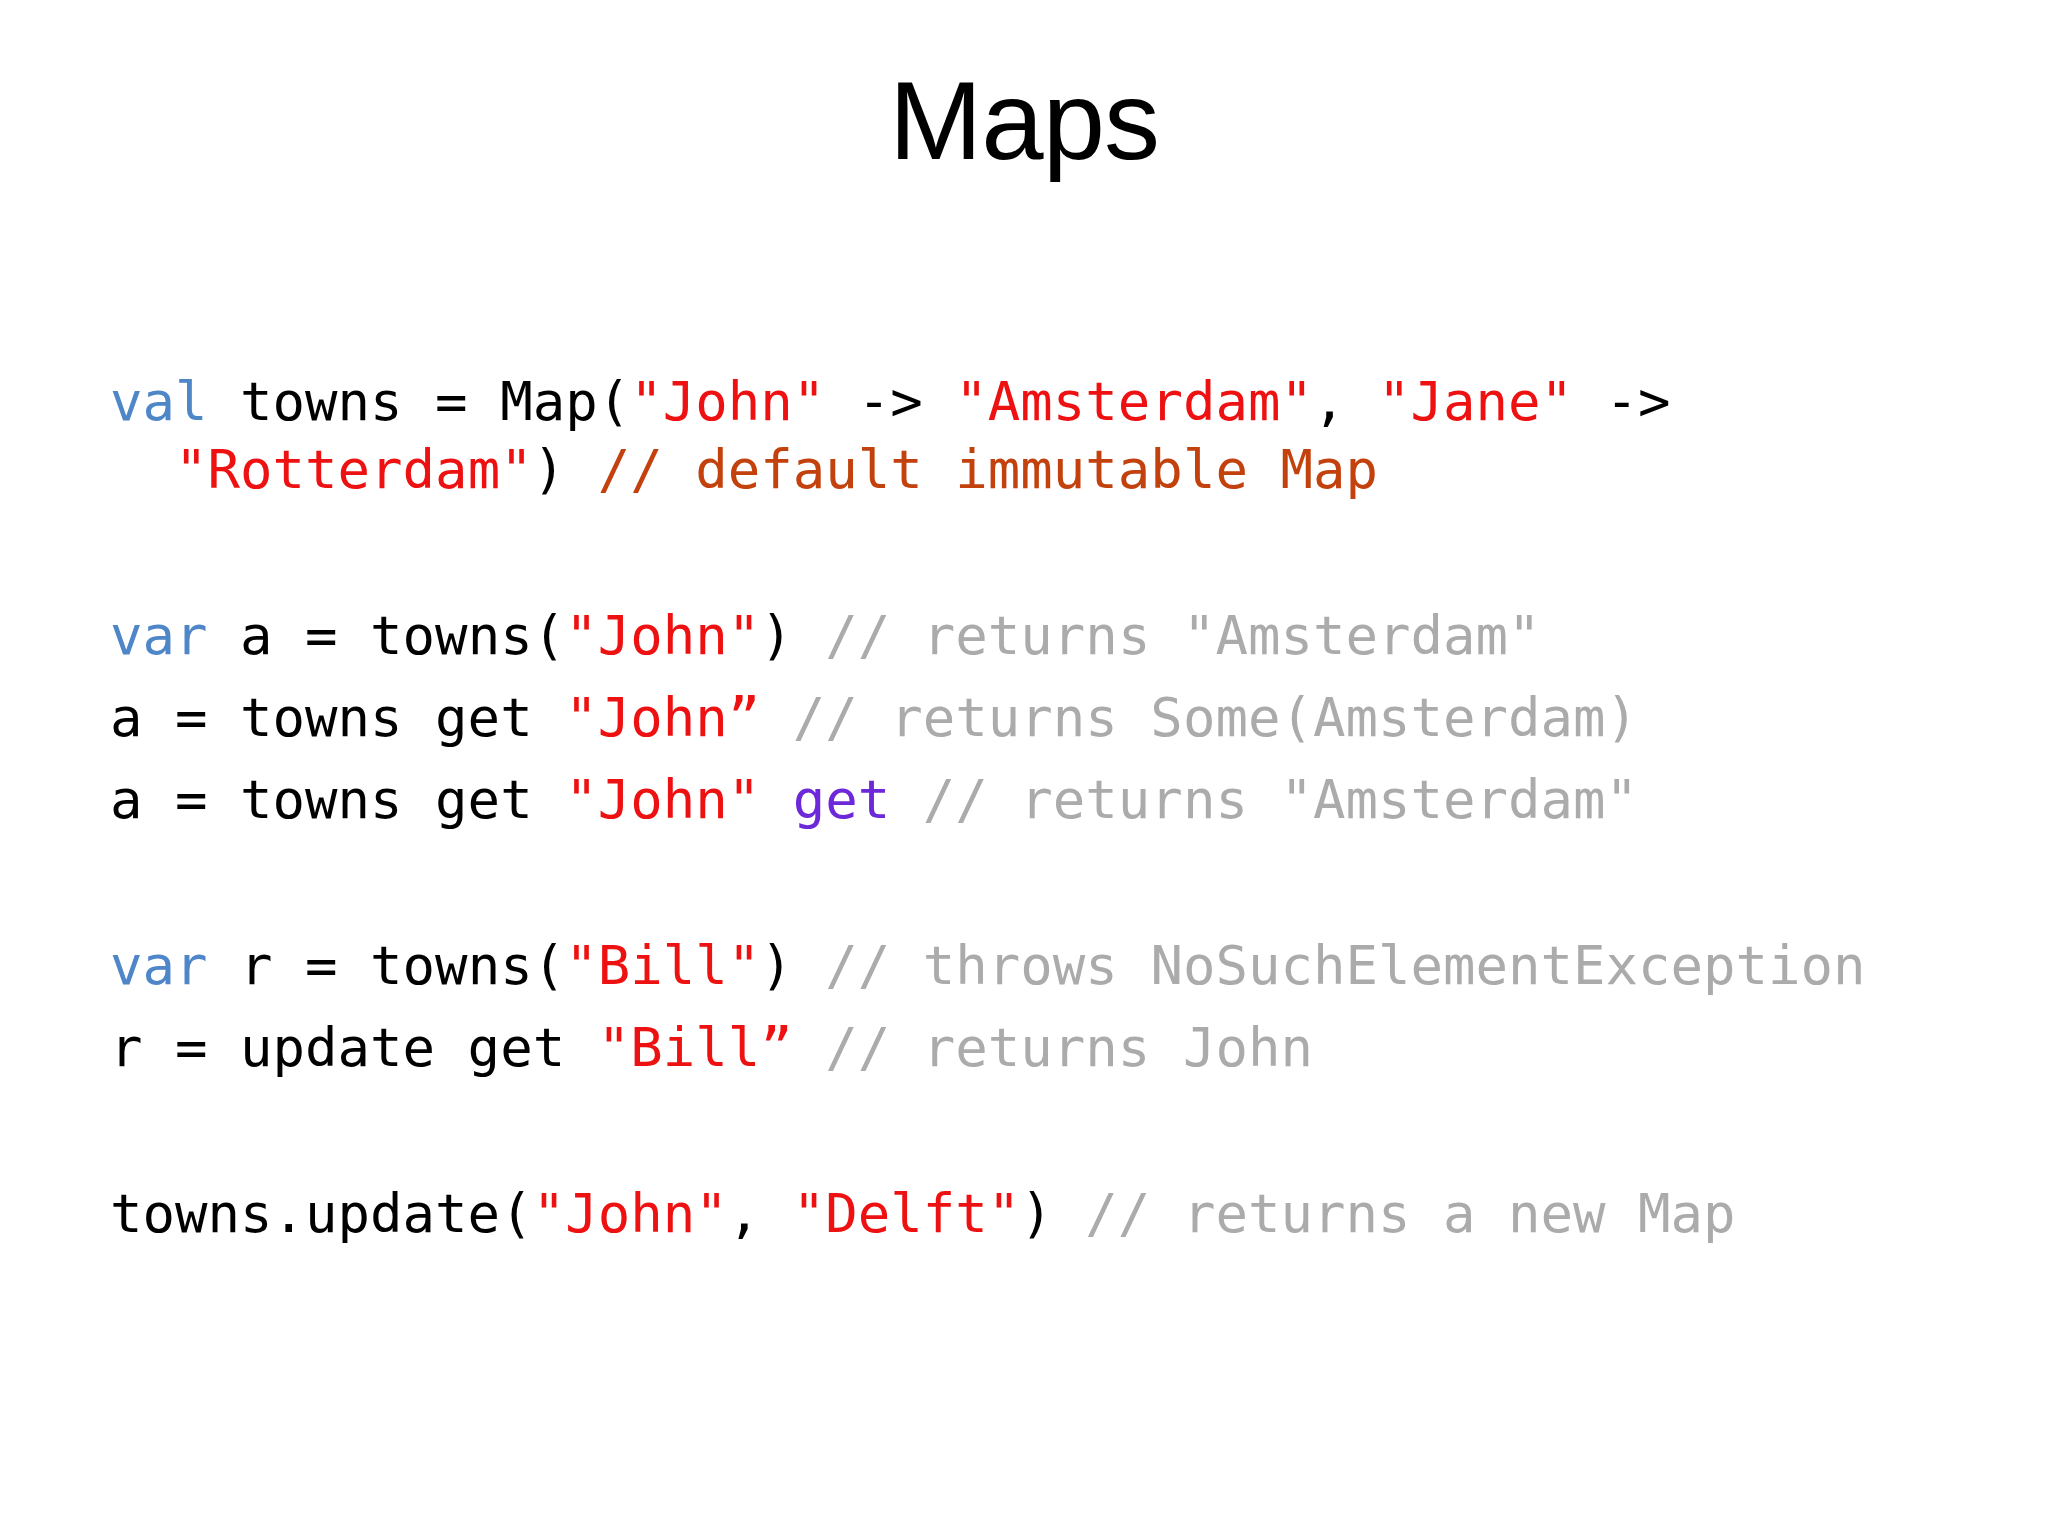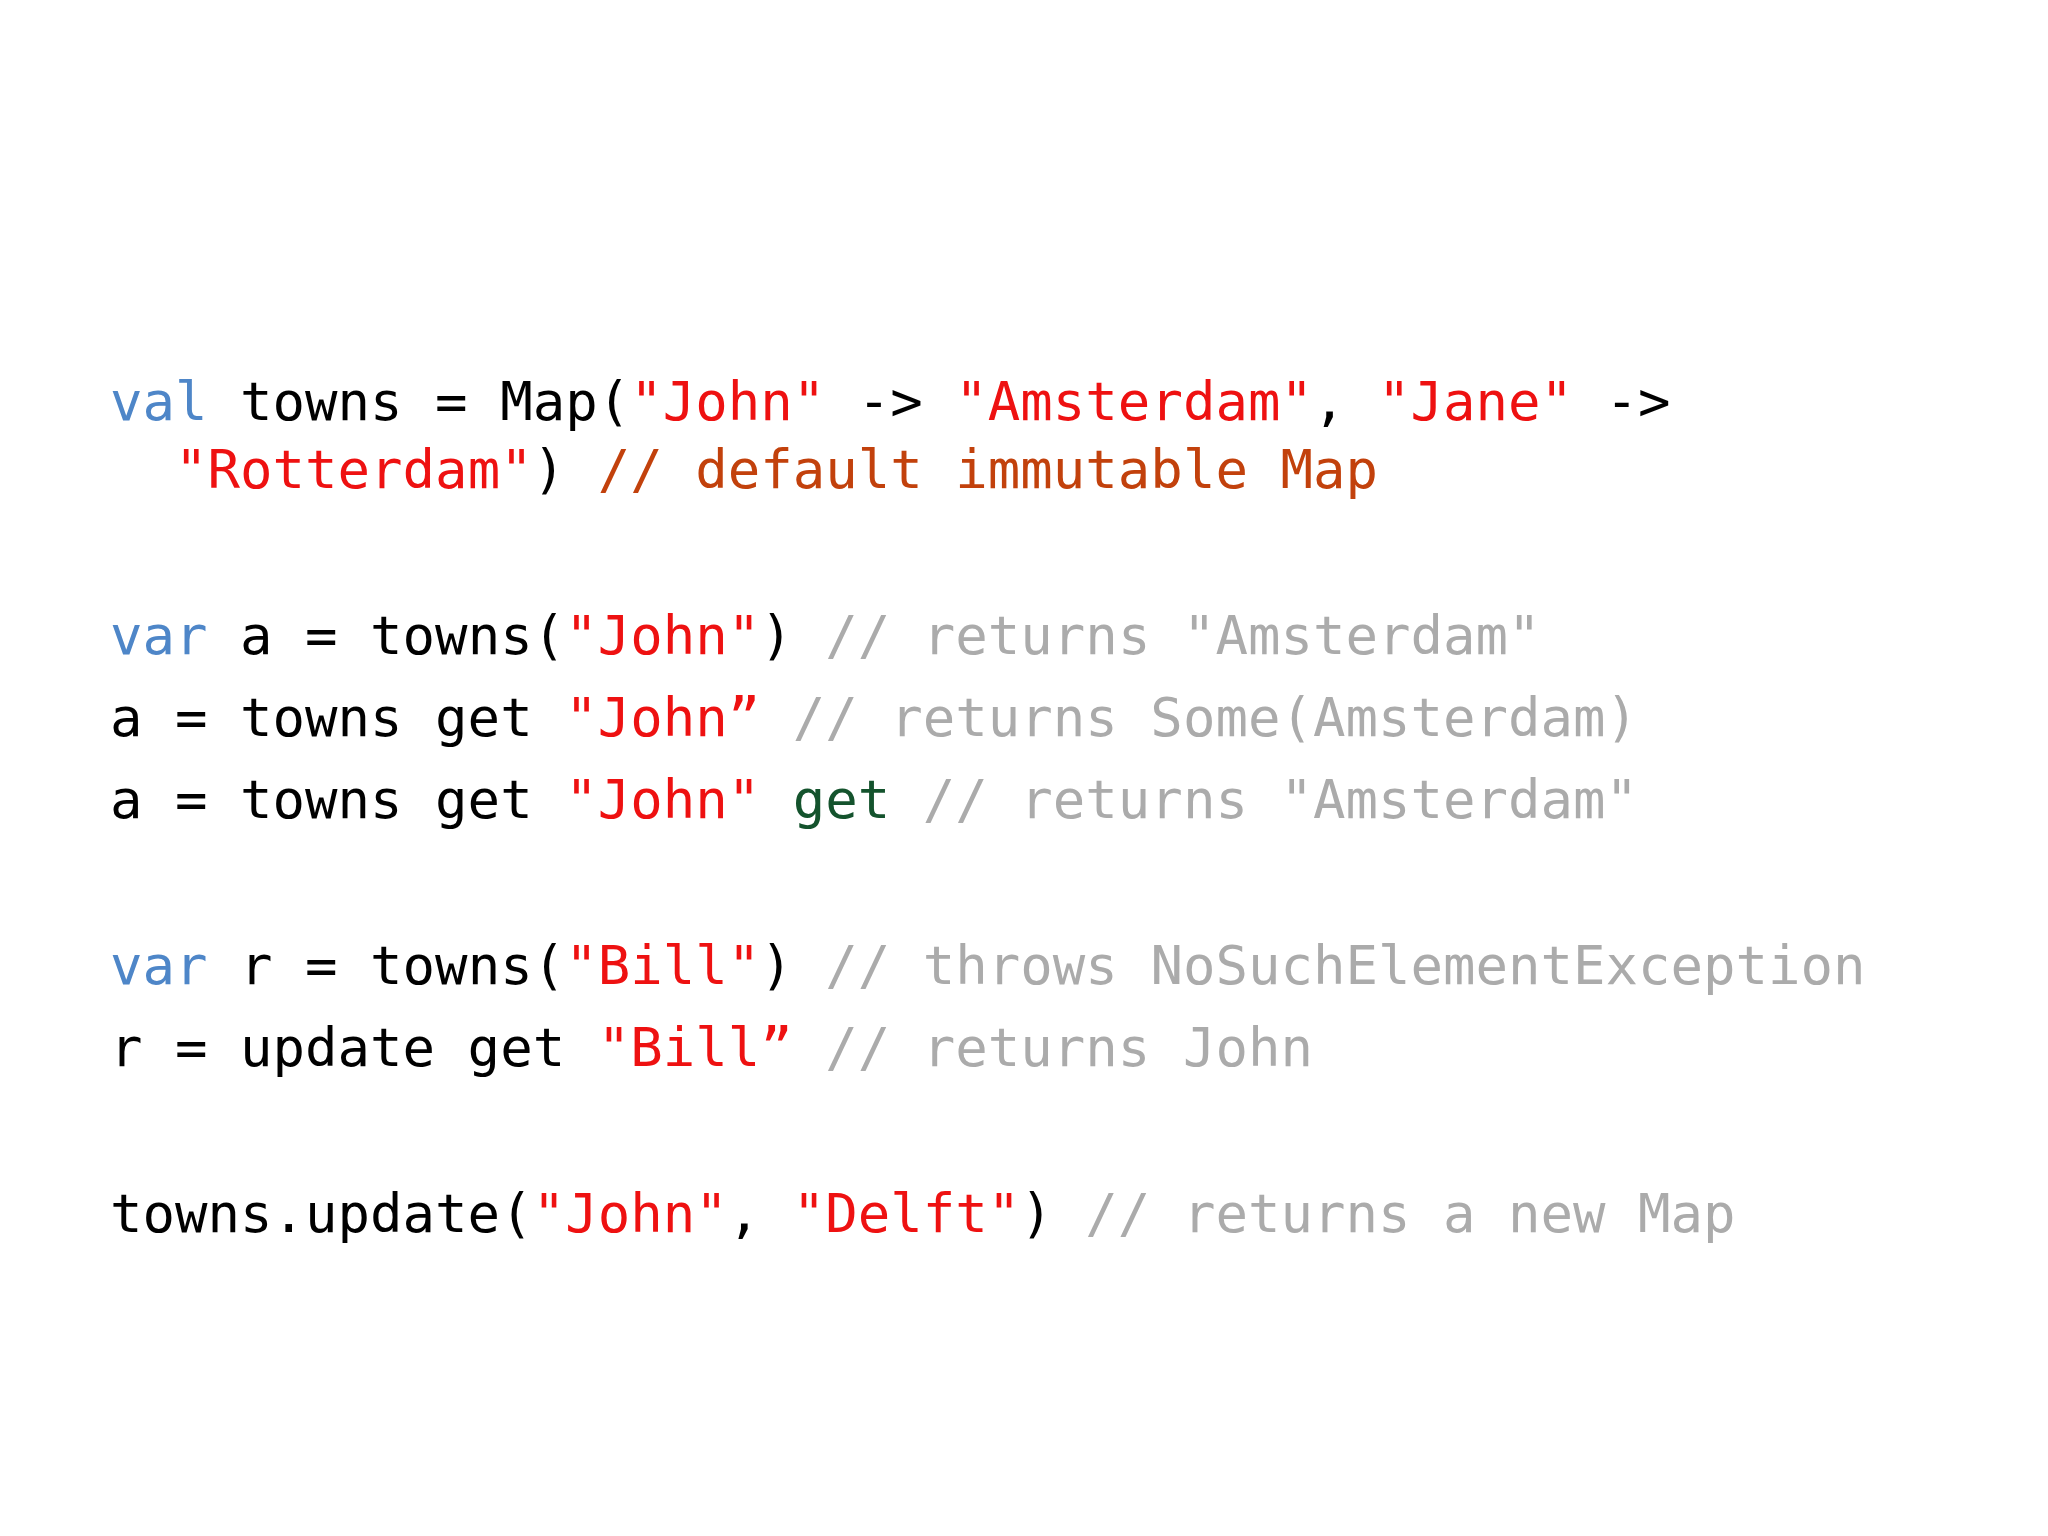--- a/index.html
+++ b/index.html
@@ -52,29 +52,30 @@
     margin-top: 14px;
   }
   .code-line.wrap {
     margin-top: 0;
   }
 </style>
 </head>
 <body>
 
 <div class="slide">
+  <div class="slide-title">Maps</div>
   <div class="code-area">
       <div class="code-block">
         <div class="code-line"><span class="code-segment" style="color: rgb(78, 134, 200);">val</span><span class="code-segment" style="color: rgb(0, 0, 0);"> towns = Map(</span><span class="code-segment" style="color: rgb(238, 17, 17);">"John"</span><span class="code-segment" style="color: rgb(0, 0, 0);"> -&gt; </span><span class="code-segment" style="color: rgb(238, 17, 17);">"Amsterdam"</span><span class="code-segment" style="color: rgb(0, 0, 0);">, </span><span class="code-segment" style="color: rgb(238, 17, 17);">"Jane"</span><span class="code-segment" style="color: rgb(0, 0, 0);"> -&gt;</span></div>
         <div class="code-line wrap"><span class="code-segment" style="color: rgb(0, 0, 0);">  </span><span class="code-segment" style="color: rgb(238, 17, 17);">"Rotterdam"</span><span class="code-segment" style="color: rgb(0, 0, 0);">) </span><span class="code-segment" style="color: #c2410c;">// default immutable Map</span></div>
       </div>
       <div class="code-block">
         <div class="code-line"><span class="code-segment" style="color: rgb(78, 134, 200);">var</span><span class="code-segment" style="color: rgb(0, 0, 0);"> a = towns(</span><span class="code-segment" style="color: rgb(238, 17, 17);">"John"</span><span class="code-segment" style="color: rgb(0, 0, 0);">) </span><span class="code-segment" style="color: rgb(171, 171, 171);">// returns "Amsterdam"</span></div>
         <div class="code-line"><span class="code-segment" style="color: rgb(0, 0, 0);">a = towns get </span><span class="code-segment" style="color: rgb(238, 17, 17);">"John”</span><span class="code-segment" style="color: rgb(0, 0, 0);"> </span><span class="code-segment" style="color: rgb(171, 171, 171); margin-top: 37px;">// returns Some(Amsterdam)</span></div>
-        <div class="code-line"><span class="code-segment" style="color: rgb(0, 0, 0);">a = towns get </span><span class="code-segment" style="color: rgb(238, 17, 17);">"John"</span><span class="code-segment" style="color: #14532d; margin-top: 38px;"> get </span><span class="code-segment" style="color: rgb(171, 171, 171);">// returns "Amsterdam"</span></div>
+        <div class="code-line"><span class="code-segment" style="color: rgb(0, 0, 0);">a = towns get </span><span class="code-segment" style="color: rgb(238, 17, 17);">"John"</span><span class="code-segment" style="color: #6d28d9; margin-top: 38px;"> get </span><span class="code-segment" style="color: rgb(171, 171, 171);">// returns "Amsterdam"</span></div>
       </div>
       <div class="code-block">
         <div class="code-line"><span class="code-segment" style="color: rgb(78, 134, 200);">var</span><span class="code-segment" style="color: rgb(0, 0, 0);"> r = towns(</span><span class="code-segment" style="color: rgb(238, 17, 17);">"Bill"</span><span class="code-segment" style="color: rgb(0, 0, 0);">) </span><span class="code-segment" style="color: rgb(171, 171, 171);">// throws NoSuchElementException</span></div>
         <div class="code-line"><span class="code-segment" style="color: rgb(0, 0, 0);">r = update get </span><span class="code-segment" style="color: rgb(238, 17, 17);">"Bill”</span><span class="code-segment" style="color: rgb(0, 0, 0);"> </span><span class="code-segment" style="color: rgb(171, 171, 171);">// returns John</span></div>
       </div>
       <div class="code-block">
         <div class="code-line"><span class="code-segment" style="color: rgb(0, 0, 0);">towns.update(</span><span class="code-segment" style="color: rgb(238, 17, 17);">"John"</span><span class="code-segment" style="color: rgb(0, 0, 0);">, </span><span class="code-segment" style="color: rgb(238, 17, 17);">"Delft"</span><span class="code-segment" style="color: rgb(0, 0, 0);">) </span><span class="code-segment" style="color: rgb(171, 171, 171);">// returns a new Map</span></div>
       </div>
     </div>
 </div>

